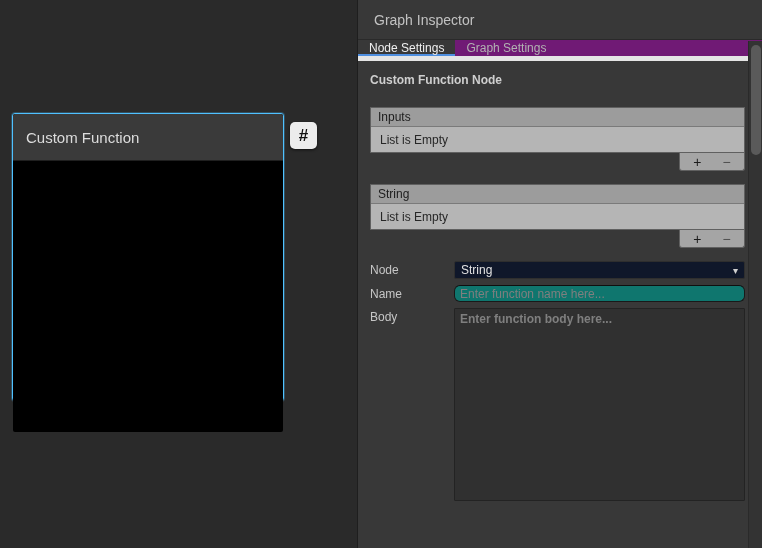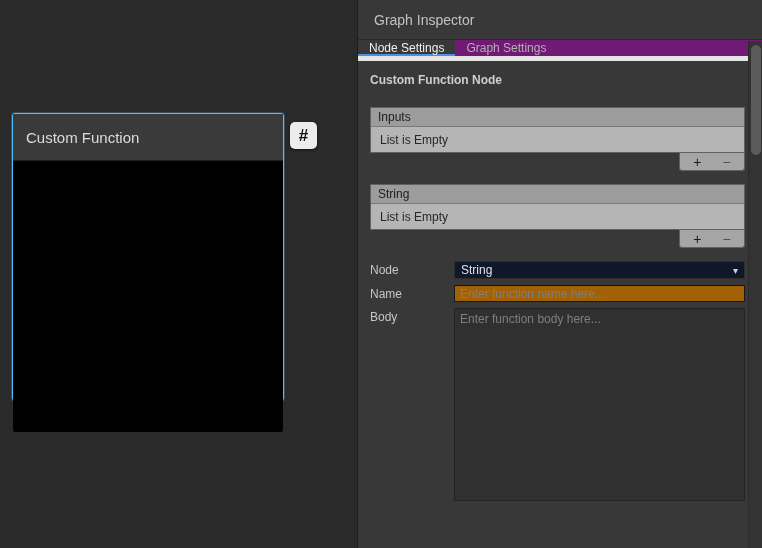--- a/index.html
+++ b/index.html
@@ -86,29 +86,29 @@
   .fields { margin-top:13px; }
   .field-row { display:flex; margin-bottom:6px; }
   .field-label { width:84px; flex:0 0 84px; font-size:12px; color:#c6c6c6; padding-top:2px; }
   .dropdown {
     flex:1; height:18px; background:#0f172a; border:1px solid #2e2e2e; border-radius:2px;
     display:flex; align-items:center; padding:0 6px; cursor:pointer;
   }
   .dropdown-value { flex:1; font-size:12px; color:#e2e2e2; }
   .dropdown-arrow { font-size:10px; color:#d0d0d0; }
   .text-input {
-    flex:1; height:17px; background:#a16207; border:1px solid #191919;
-    border-top-color:#0f0f0f; border-radius:1px; color:#d2d2d2;
+    flex:1; height:17px; background:#0f766e; border:1px solid #191919;
+    border-top-color:#0f0f0f; border-radius:6px; color:#d2d2d2;
     font-size:12px; padding:0 5px; font-family:"Liberation Sans", sans-serif;
   }
   .text-input::placeholder { color:#7f7f7f; }
   .body-input {
     flex:1; height:193px; background:#303030; border:1px solid #232323;
     border-radius:1px; color:#d2d2d2; font-size:12px; padding:3px 5px;
-    resize:none; font-family:"Liberation Sans", sans-serif;
+    resize:none; font-family:"Liberation Sans", sans-serif;font-weight:bold;
   }
   .body-input::placeholder { color:#7f7f7f; }
 
   
   .scrollbar {
     position:absolute; right:0; top:41px; width:14px; height:507px;
     background:#333333; border-left:1px solid #2a2a2a;
   }
   .scroll-thumb {
     position:absolute; left:2px; top:4px; width:10px; height:110px;

